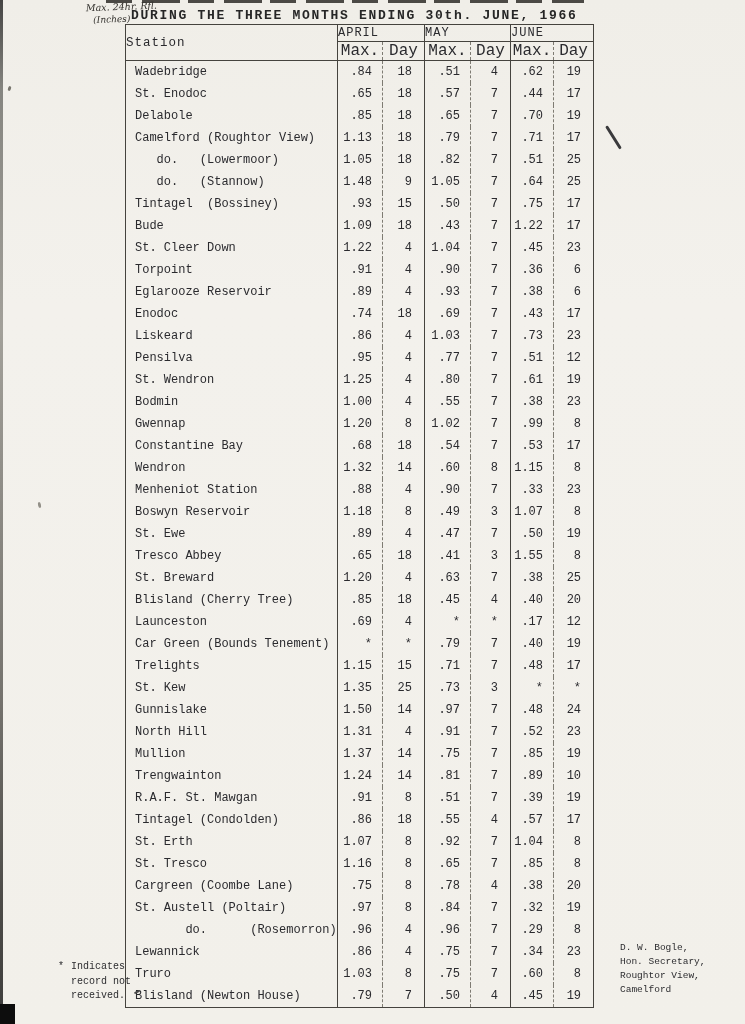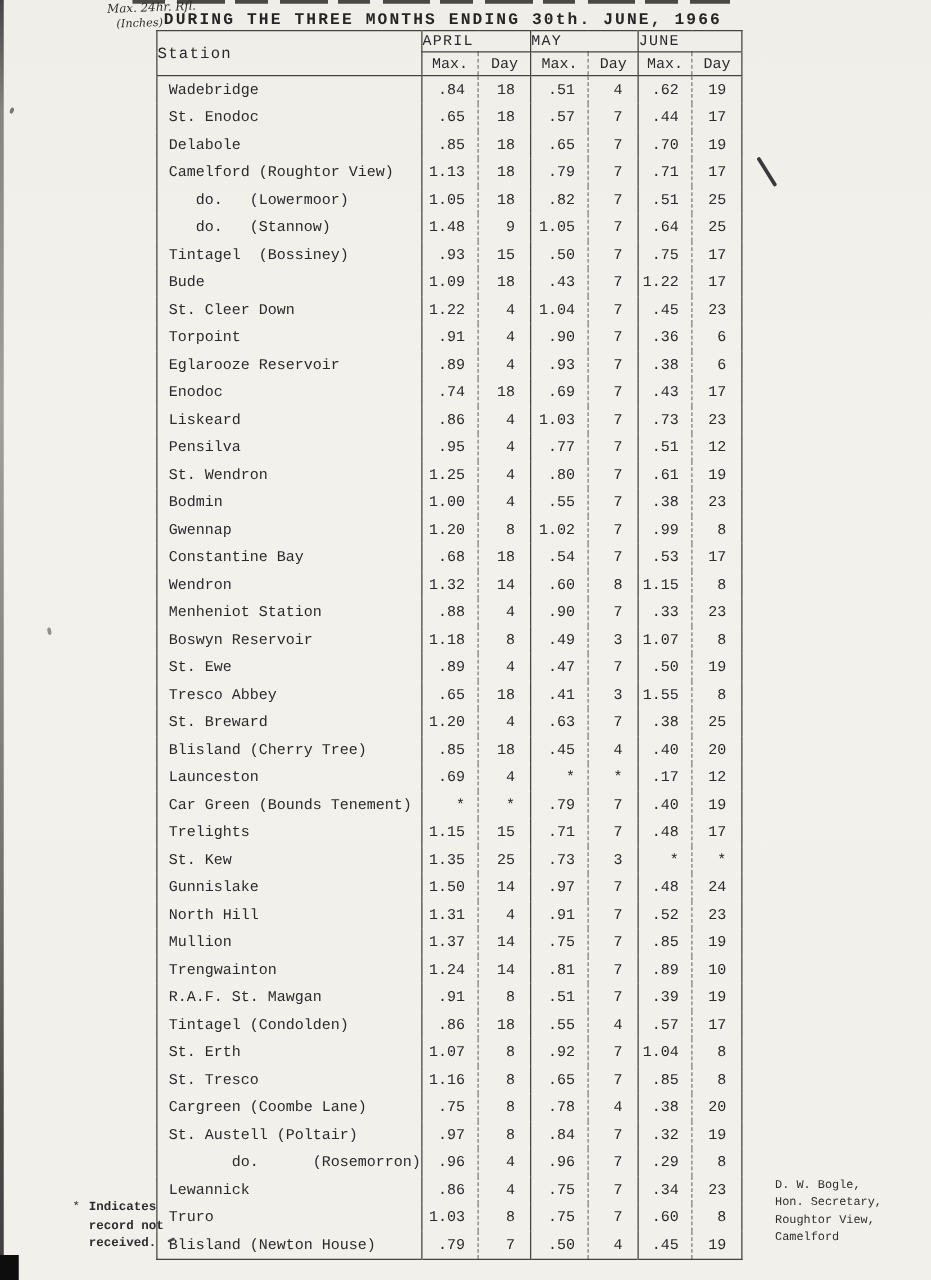--- a/index.html
+++ b/index.html
@@ -33,32 +33,32 @@
     letter-spacing:1.7px;white-space:nowrap;color:#262626;}
 
   
   table{position:absolute;left:125px;top:24px;width:468px;border-collapse:collapse;
     table-layout:fixed;border:1.6px solid #45433e;}
   th,td{padding:0;font-weight:normal;overflow:hidden;}
   thead .month-name{height:16px;font-size:12px;letter-spacing:1px;text-align:left;
     border-bottom:1.3px solid #45433e;}
   thead .station-h{font-size:12.5px;letter-spacing:1px;text-align:left;
     border-right:1.5px solid #45433e;border-bottom:1.5px solid #45433e;}
-  thead .sub{height:18px;font-size:12px;text-align:center;border-bottom:1.5px solid #45433e;}
+  thead .sub{height:18px;font-size:16px;text-align:center;border-bottom:1.5px solid #45433e;}
   .b-dash{border-right:1.1px dashed #7e7b72;}
   .b-solid{border-right:1.4px solid #45433e;}
   tbody td{height:22px;font-size:12px;}
   td.c-station{padding-left:9px;white-space:pre;border-right:1.5px solid #45433e;}
   td.c-max{text-align:right;padding-right:10px;}
   td.c-day{text-align:right;padding-right:12px;}
 
   
   .footnote{position:absolute;left:58px;top:960px;font-size:10px;line-height:14.5px;color:#2d2d30;}
   .footnote .marker{position:absolute;left:0;top:0;}
-  .footnote .lines{margin-left:13px;font-weight:bold;}
+  .footnote .lines{margin-left:13px;}
   .footnote .tick{position:absolute;left:76px;top:31px;width:6px;height:2px;background:#4a4a4a;
     transform:rotate(-25deg);border-radius:1px;}
 
   
   .signature{position:absolute;left:620px;top:941px;font-size:9.5px;line-height:14px;
     white-space:nowrap;color:#2d2d30;}
 </style>
 </head>
 <body>
 

